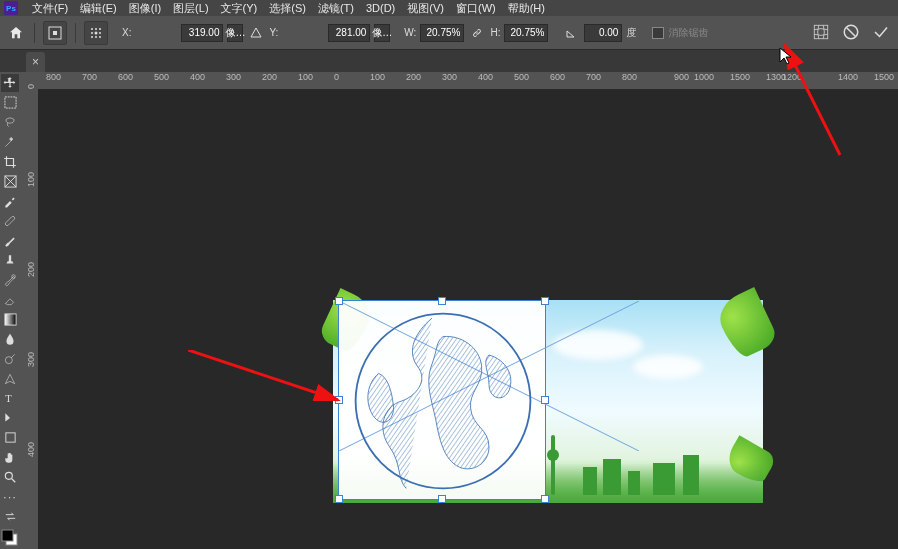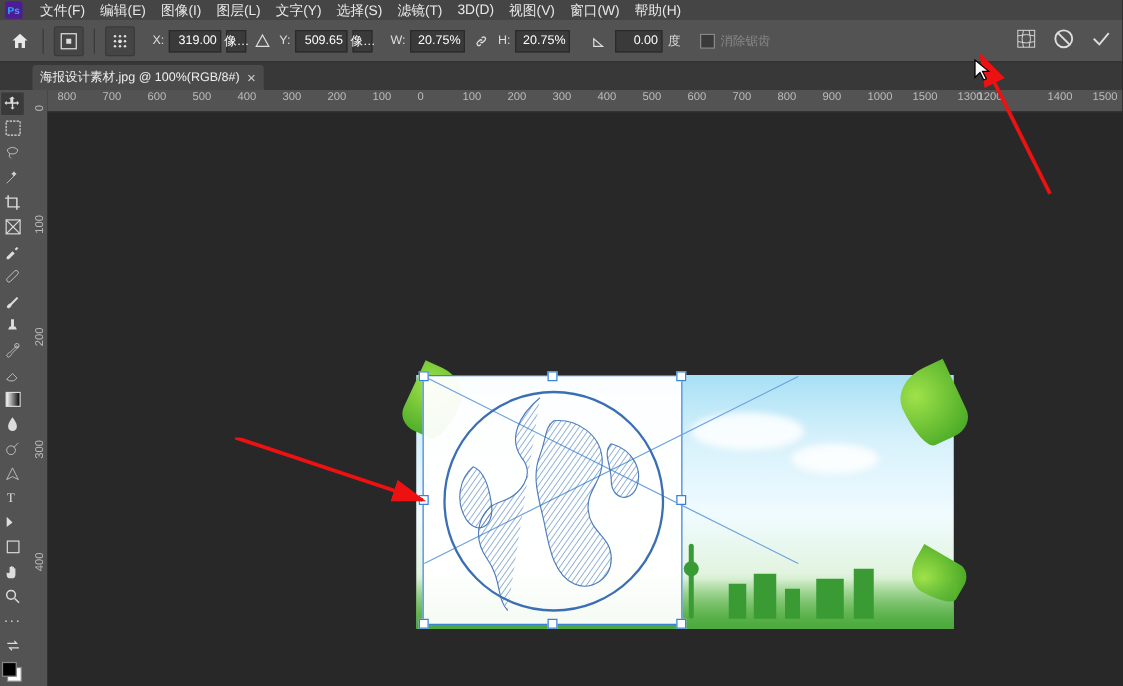--- a/index.html
+++ b/index.html
@@ -6,21 +6,21 @@
   body { width:898px; height:549px; background:#282828; font-family:"Microsoft YaHei",Arial,sans-serif; font-size:11px; color:#ccc; overflow:hidden; position:relative; }
   .menubar { height:16px; background:#454545; display:flex; align-items:center; padding-left:4px; gap:0; font-size:11px; }
   .ps-logo { width:14px; height:14px; background:#4c1d95; color:#31a8ff; font-size:8px; font-weight:bold; display:flex; align-items:center; justify-content:center; border-radius:2px; margin-right:8px;}
   .menu-item { padding:0 6px; cursor:pointer; color:#e8e8e8; }
   .optbar { height:34px; background:#535353; border-bottom:1px solid #2a2a2a; display:flex; align-items:center; padding:0 6px; gap:4px; font-size:10px; color:#ddd; position:relative;}
   .opt-sep { width:1px; height:20px; background:#3a3a3a; margin:0 4px;}
   .opt-btn { width:24px; height:24px; background:#454545; border:1px solid #3a3a3a; display:flex; align-items:center; justify-content:center; border-radius:2px; cursor:pointer;}
   .home-btn { width:20px; height:20px; display:flex; align-items:center; justify-content:center; cursor:pointer;}
   .opt-label { color:#ddd; }
   .opt-field { background:#3a3a3a; border:1px solid #2a2a2a; color:#fff; height:18px; padding:0 3px; font-size:10px; text-align:right; display:inline-flex; align-items:center; justify-content:flex-end; }
-  .fw38{width:38px;} .fw42{width:42px;} .fw44{width:44px;} .fw16{width:16px;text-align:center;justify-content:center;}
+  .fw38{width:38px;} .fw42{width:42px;margin-left:46px;} .fw44{width:44px;} .fw16{width:16px;text-align:center;justify-content:center;}
   .link-btn{ width:18px; height:18px; display:flex;align-items:center;justify-content:center; cursor:pointer;}
   .checkbox{ width:12px;height:12px;border:1px solid #888;background:#3a3a3a;}
   .opt-right{ position:absolute; right:8px; display:flex; gap:12px; align-items:center;}
   .icon-svg{ width:16px;height:16px; }
   .tabstrip{ height:22px; background:#383838; display:flex; align-items:flex-end; padding-left:26px;}
   .tab{ background:#4b4b4b; height:20px; padding:0 6px; display:flex; align-items:center; gap:6px; font-size:10px; color:#eee; border-top-left-radius:3px; border-top-right-radius:3px;}
   .tab-close{ color:#ccc; cursor:pointer; font-size:12px; line-height:1;}
   .workspace{ position:absolute; top:72px; left:0; right:0; bottom:0; display:flex;}
   .toolbox{ width:20px; background:#535353; display:flex; flex-direction:column; align-items:center; padding-top:2px; gap:2px;}
   .tool{ width:18px; height:18px; display:flex; align-items:center; justify-content:center; cursor:pointer; color:#ddd; }
@@ -98,21 +98,21 @@
   <div style="width:6px"></div>
   <span class="opt-label">X:</span>
   <span class="opt-field fw42">319.00</span>
   <span class="opt-field fw16">像…</span>
   <div class="link-btn">
     <svg width="12" height="12" viewBox="0 0 12 12">
         <path d="M6 1 L11 10 L1 10 Z" fill="none" stroke="#ddd"></path>
       </svg>
   </div>
   <span class="opt-label">Y:</span>
-  <span class="opt-field fw42">509.65</span>
+  <span class="opt-field fw42">281.00</span>
   <span class="opt-field fw16">像…</span>
   <div style="width:6px"></div>
   <span class="opt-label">W:</span>
   <span class="opt-field fw44">20.75%</span>
   <div class="link-btn">
     <svg width="12" height="12" viewBox="0 0 24 24">
         <path fill="#ddd" d="M10 14a4 4 0 005.66 0l3-3a4 4 0 00-5.66-5.66l-1 1 1.4 1.4 1-1a2 2 0 112.83 2.83l-3 3a2 2 0 01-2.83 0zM14 10a4 4 0 00-5.66 0l-3 3a4 4 0 005.66 5.66l1-1-1.4-1.4-1 1a2 2 0 11-2.83-2.83l3-3a2 2 0 012.83 0z"></path>
       </svg>
   </div>
   <span class="opt-label">H:</span>
@@ -145,21 +145,20 @@
     <div>
       <svg width="18" height="18" viewBox="0 0 24 24">
           <path d="M4 12 L10 18 L20 6" fill="none" stroke="#ddd" stroke-width="2"></path>
         </svg>
     </div>
   </div>
 </div>
 
 <div class="tabstrip">
   <div class="tab">
-    <span>海报设计素材.jpg @ 100%(RGB/8#)</span>
     <span class="tab-close">×</span>
   </div>
 </div>
 
 <div class="workspace">
 
   <div class="toolbox">
     <div class="tool sel">
         <svg width="14" height="14" viewBox="0 0 24 24">
           <path fill="#ddd" d="M12 2l3 3h-2v5h5V8l3 3-3 3v-2h-5v5h2l-3 3-3-3h2v-5H4v2l-3-3 3-3v2h5V5H7z"></path>
@@ -312,21 +311,21 @@
       <span class="ruler-label" style="left:260px">100</span>
       <span class="ruler-label" style="left:296px">0</span>
       <span class="ruler-label" style="left:332px">100</span>
       <span class="ruler-label" style="left:368px">200</span>
       <span class="ruler-label" style="left:404px">300</span>
       <span class="ruler-label" style="left:440px">400</span>
       <span class="ruler-label" style="left:476px">500</span>
       <span class="ruler-label" style="left:512px">600</span>
       <span class="ruler-label" style="left:548px">700</span>
       <span class="ruler-label" style="left:584px">800</span>
-      <span class="ruler-label" style="left:620px">900</span>
+      <span class="ruler-label" style="left:636px">900</span>
       <span class="ruler-label" style="left:656px">1000</span>
       <span class="ruler-label" style="left:692px">1500</span>
       <span class="ruler-label" style="left:744px">1200</span>
       <span class="ruler-label" style="left:728px">1300</span>
       <span class="ruler-label" style="left:800px">1400</span>
       <span class="ruler-label" style="left:836px">1500</span>
     </div>
 
     <div class="canvas-area">
 

